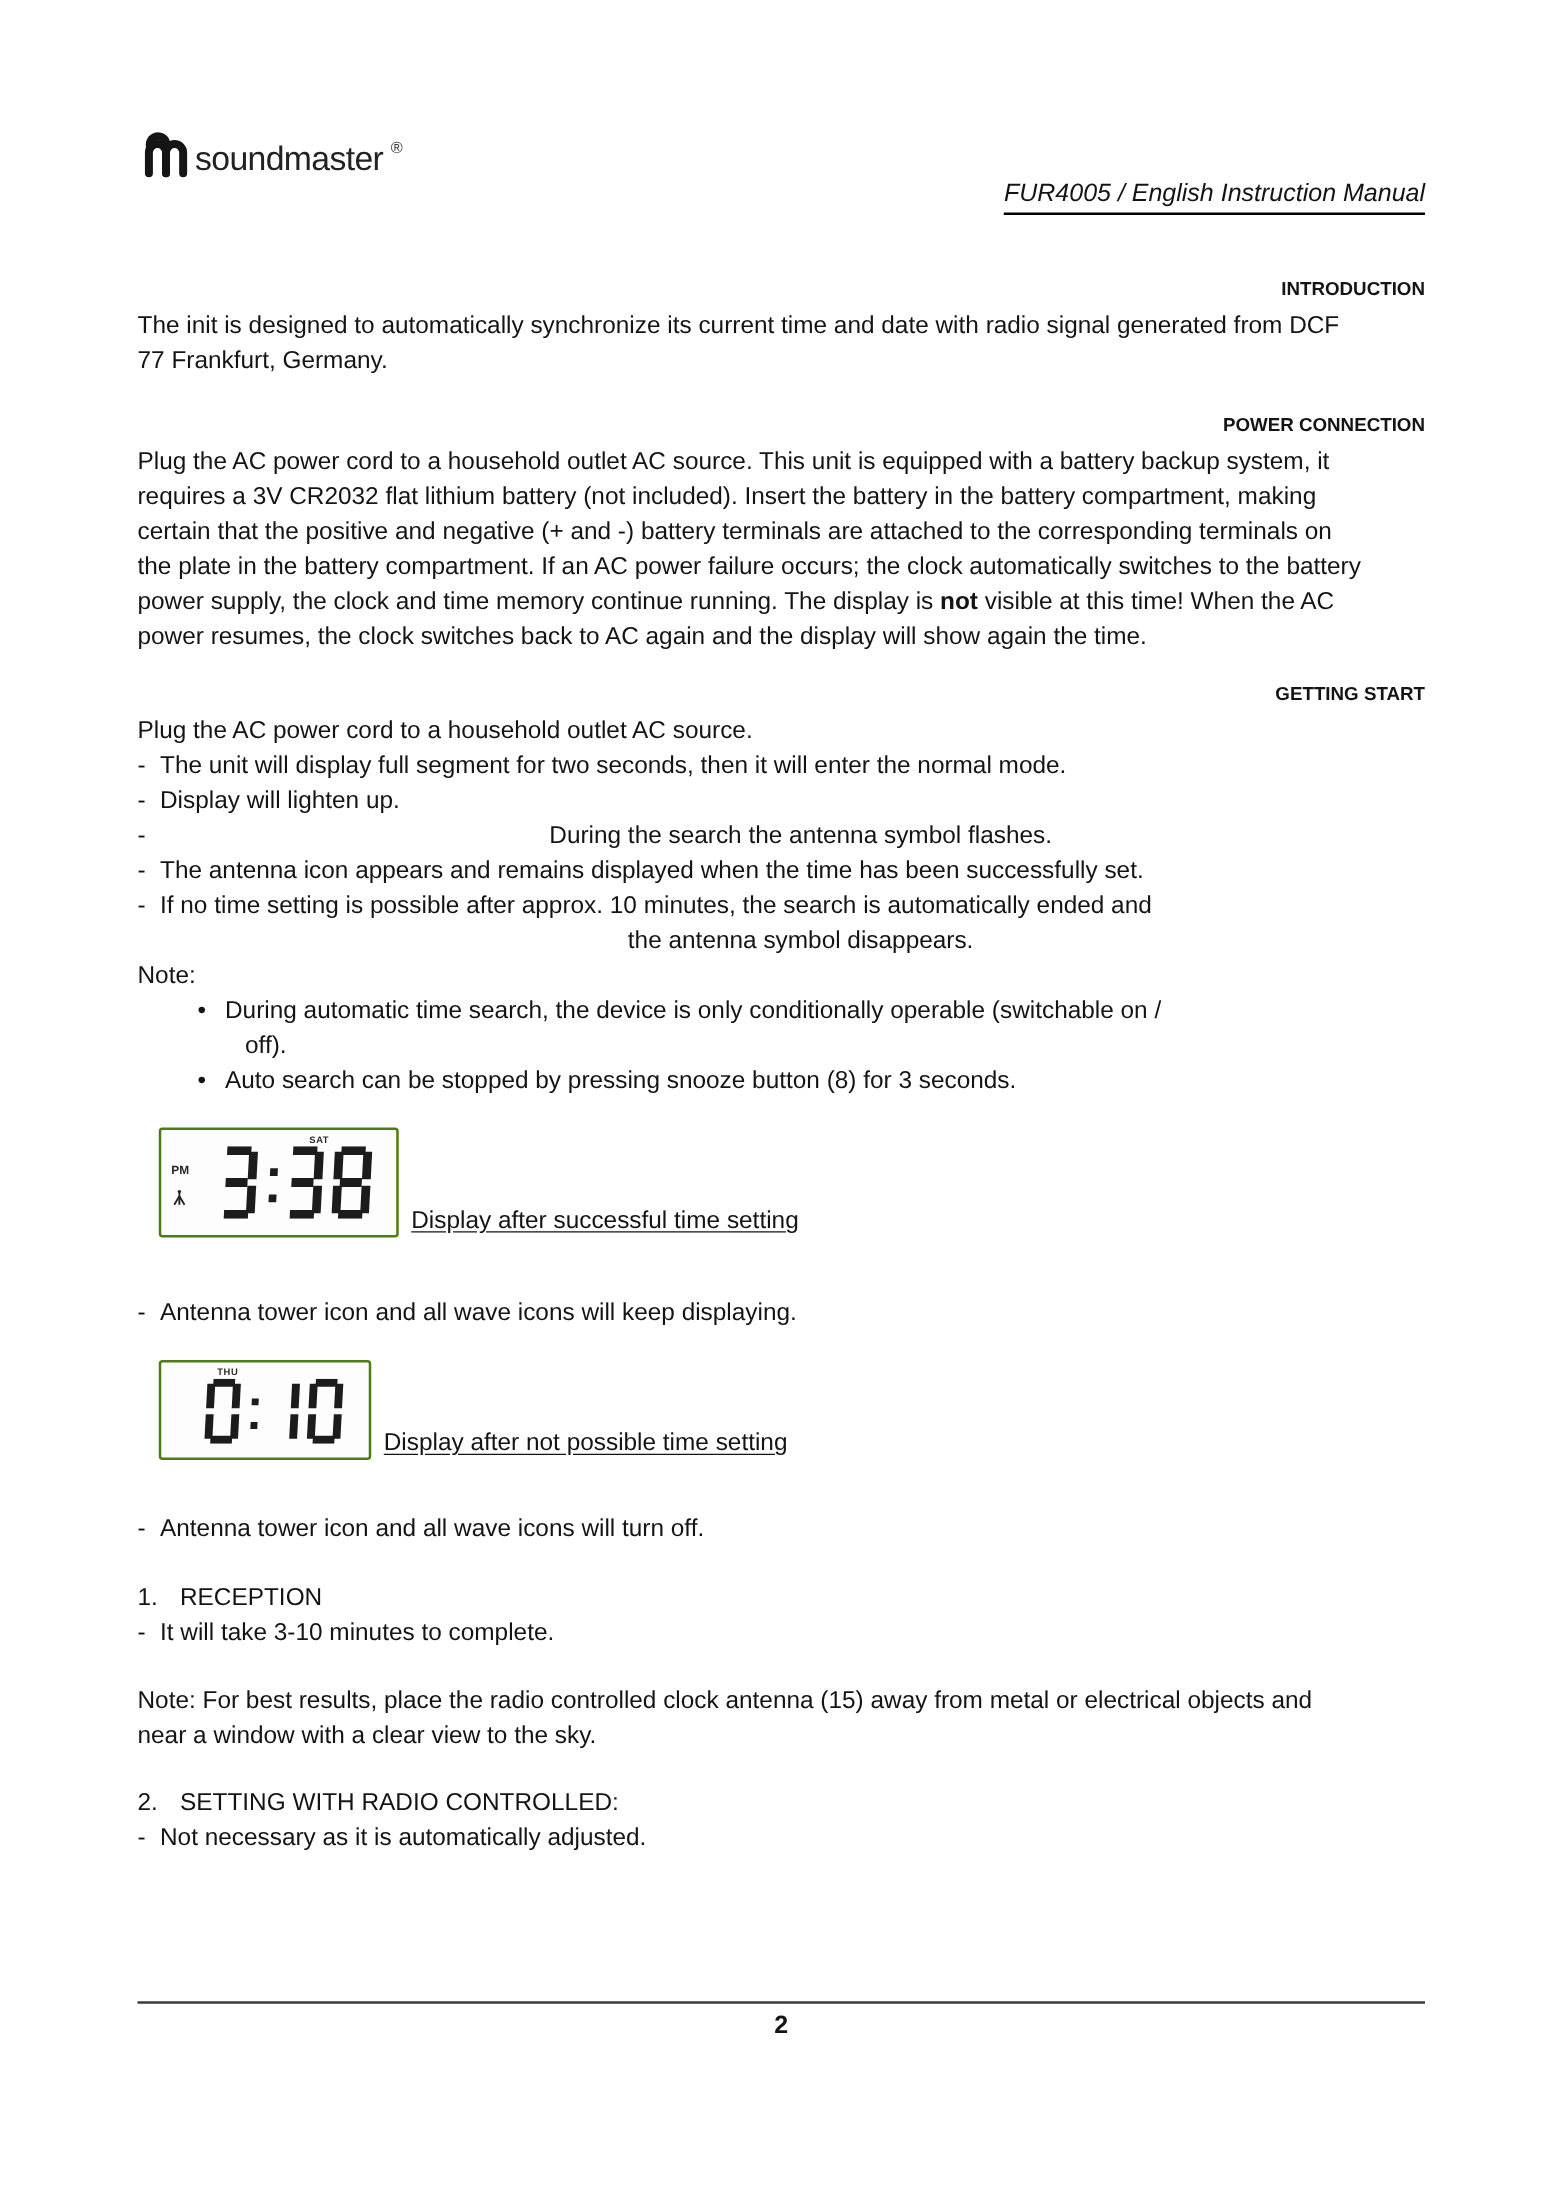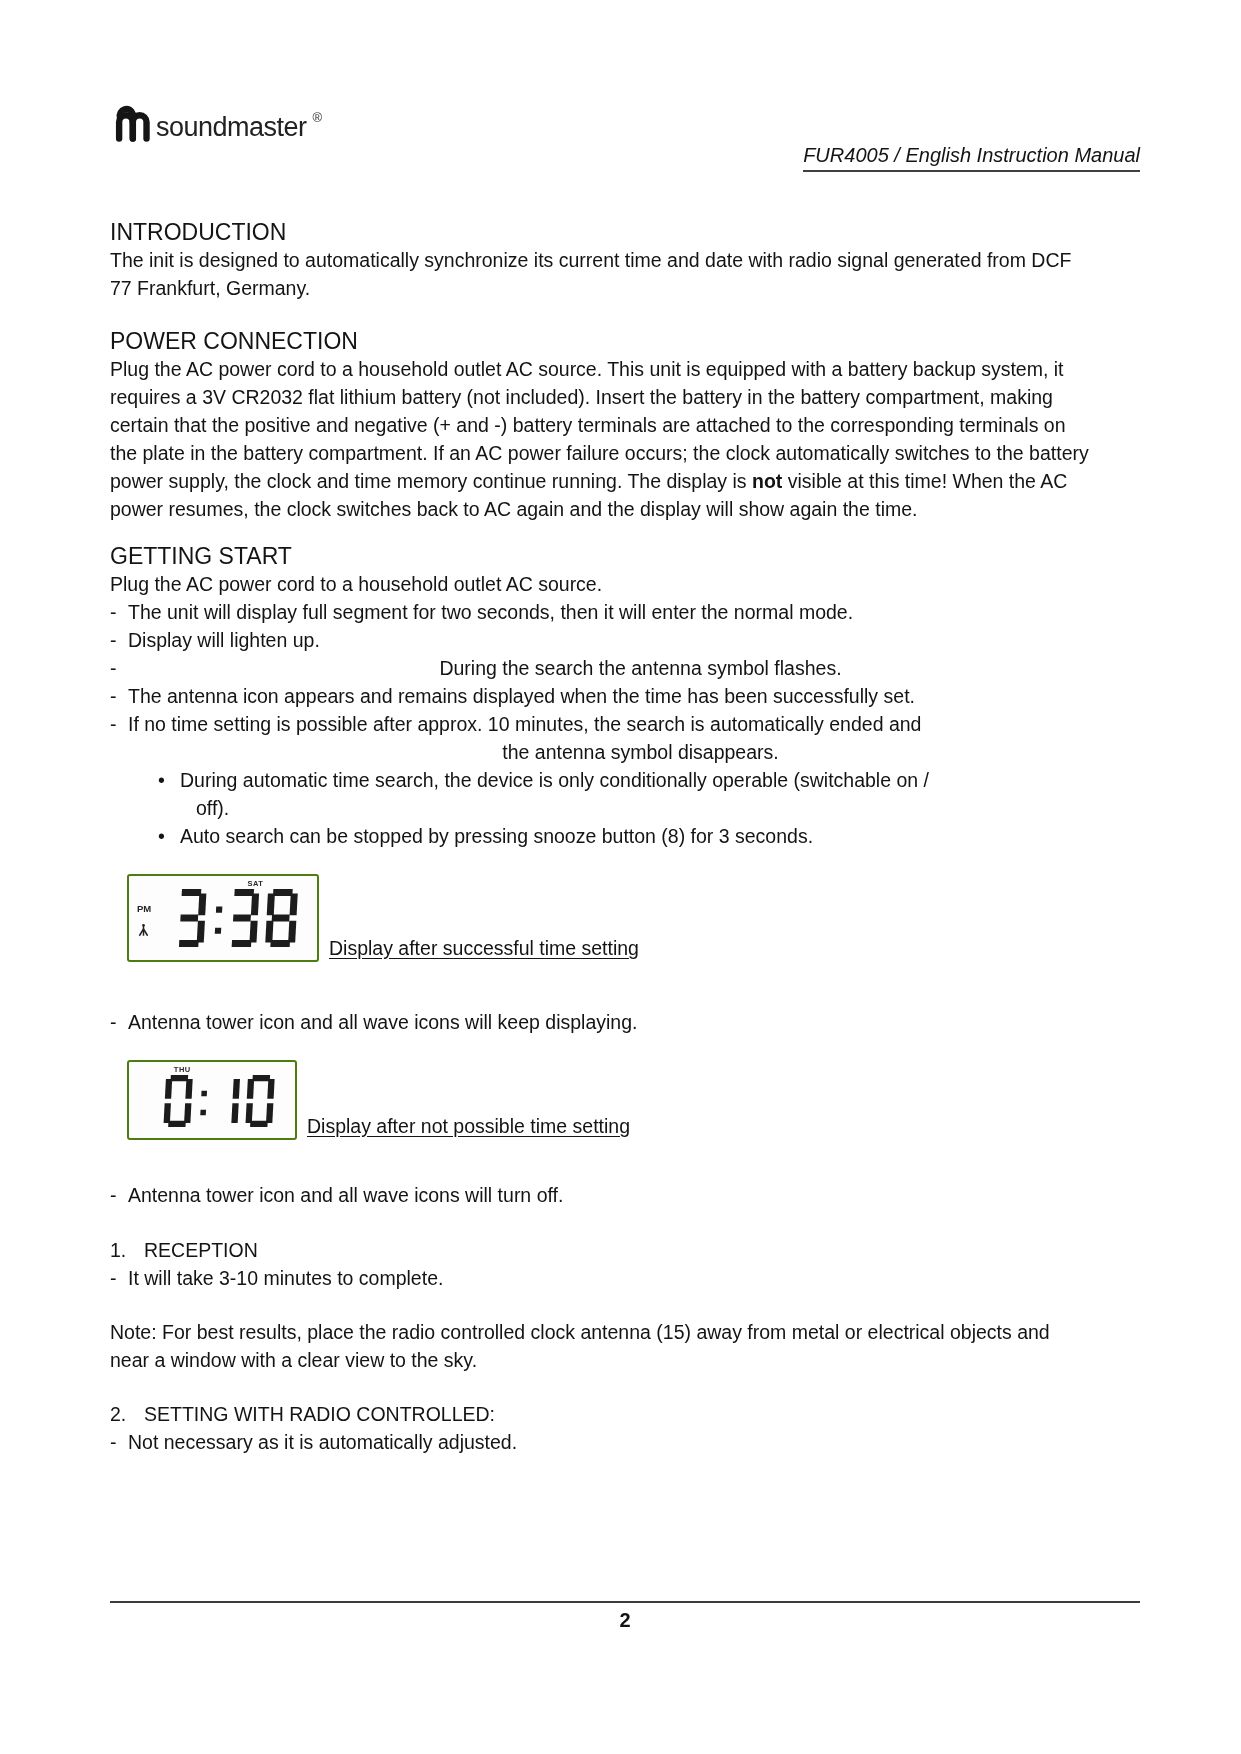--- a/index.html
+++ b/index.html
@@ -14,24 +14,24 @@
     overflow:hidden;
   }
   
   .doc-header{position:relative;height:72px;margin-top:100px;}
   .brand{position:absolute;left:0;top:2px;display:flex;align-items:center;gap:4px;}
   .brand-name{font-size:27px;color:#222;letter-spacing:-0.5px;}
   .reg{font-size:13px;vertical-align:super;position:relative;top:-9px;color:#333;margin-left:2px;}
   .doc-title{
     position:absolute;right:0;bottom:0;
     font-style:italic;font-size:20px;
-    border-bottom:2px solid #404040;padding-bottom:1px;margin-left:26px;
-  }
-  
-  .sec-heading{font-weight:400;font-size:23px;}
+    border-bottom:2px solid #000000;padding-bottom:1px;margin-left:26px;
+  }
+  
+  .sec-heading{font-weight:700;font-size:15px;text-align:right;}
   .para{width:980px;}
   .intro-h{margin-top:46px;}
   .power-h{margin-top:25px;}
   .getting-h{margin-top:19px;}
   
   .dash-item{display:flex;}
   .dash-marker{flex:0 0 18px;width:18px;}
   .dash-text{flex:1;}
   .dash-sub{margin-left:13px;text-align:center;}
   
@@ -140,20 +140,21 @@
     </div>
     <div class="dash-item">
       <span class="dash-marker">-</span>
       <div class="dash-text">
         <span>If no time setting is possible after approx. 10 minutes, the search is automatically ended and</span>
         <div class="dash-sub">the antenna symbol disappears.</div>
       </div>
     </div>
   </div>
 
+  <div class="note-line">Note:</div>
 
   <div>
     <div class="bullet-item">
       <span class="bullet-marker">•</span>
       <div class="dash-text">
         <span>During automatic time search, the device is only conditionally operable (switchable on /</span>
         <div class="bullet-sub">off).</div>
       </div>
     </div>
     <div class="bullet-item">

